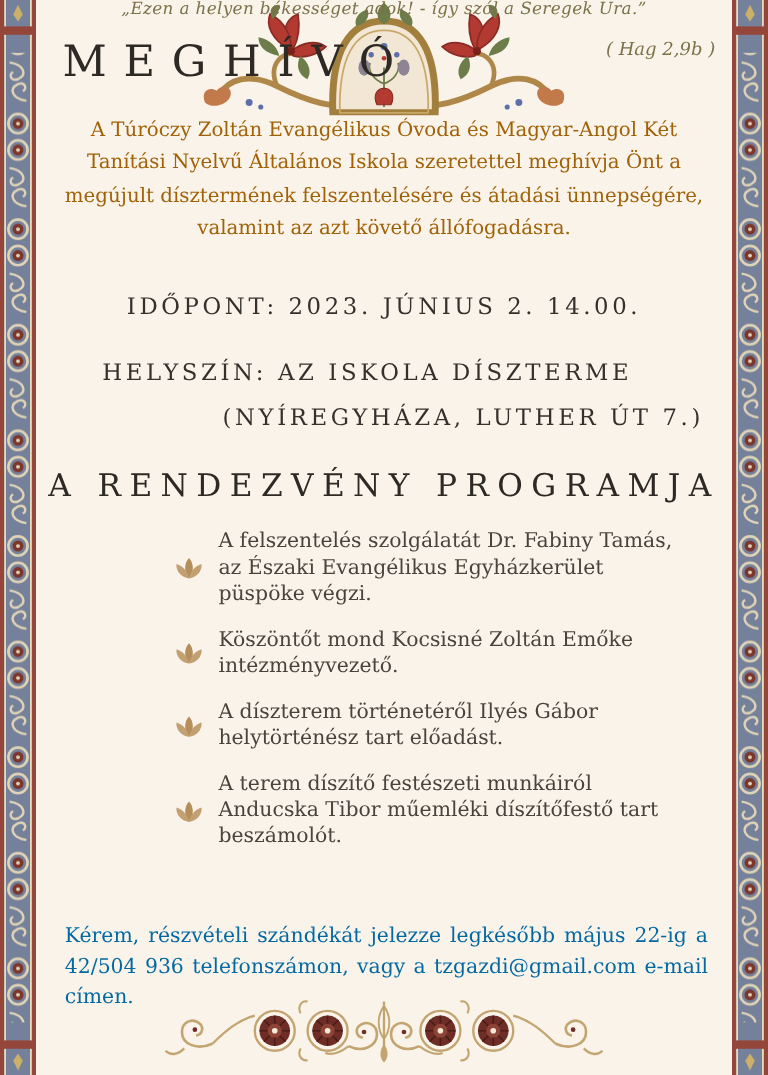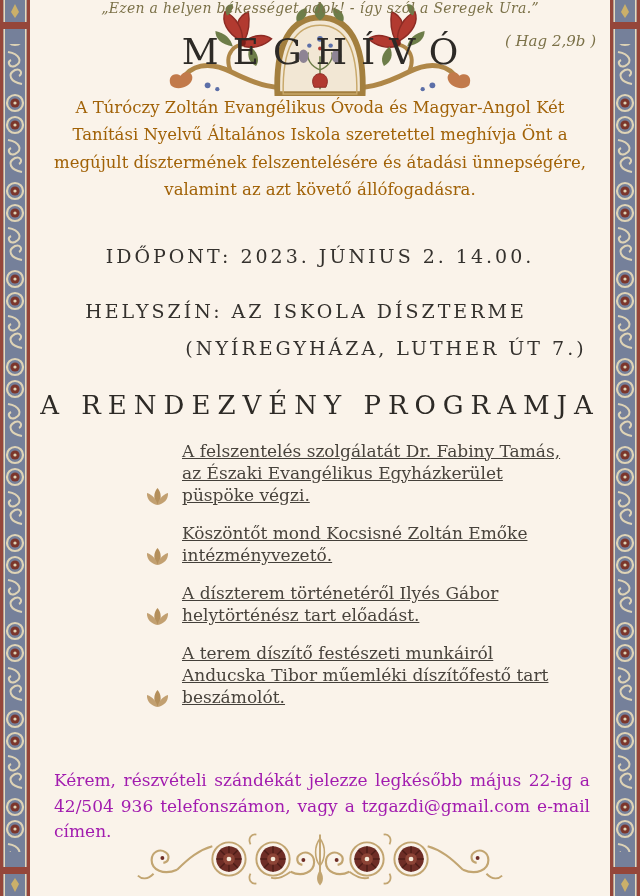--- a/index.html
+++ b/index.html
@@ -16,21 +16,21 @@
   .side-border.right { right:0; }
   .top-crest { position:absolute; top:2px; left:50%; transform:translateX(-50%); }
   .content { position:absolute; left:38px; right:38px; top:0; }
 
   .quote {
     text-align:center;
     font-style:italic; font-size:14px; color:#7b7148; letter-spacing:0.3px;
   }
   .title-row { position:relative; margin-top:8px; height:56px; }
   .title {
-    text-align:center; font-size:36px; font-weight:normal; color:#2d2a26;
+    text-align:left; font-size:36px; font-weight:normal; color:#2d2a26;
     letter-spacing:14px; padding-left:14px; line-height:56px;
   }
   .quote-ref {
     position:absolute; right:6px; top:8px;
     font-style:italic; font-size:15px; color:#7b7148;
   }
   .intro {
     margin:14px auto 0; max-width:545px; text-align:center;
     font-size:16.5px; line-height:1.66; color:#a16207;
   }
@@ -38,28 +38,28 @@
     text-align:center; color:#34312d; font-size:19px; letter-spacing:3px;
   }
   .detail-time   { margin-top:41px; }
   .detail-venue1 { margin-top:33px; position:relative; left:-14px; }
   .detail-venue2 { margin-top:15px; position:relative; left:66px; }
   .program-heading {
     margin-top:31px; text-align:center; font-weight:normal;
     font-size:26px; letter-spacing:7px; color:#2d2a26;
   }
   .program-list { list-style:none; margin-top:20px; padding-left:108px; }
-  .program-item { display:flex; align-items:flex-end; margin-bottom:16px;text-decoration:underline; }
+  .program-item { display:flex; align-items:center; margin-bottom:16px; }
   .bullet { flex:0 0 auto; margin:2px 13px 0 0; }
   .item-text {
     max-width:398px; font-size:17px; line-height:1.3; color:#48433c;
   }
   .rsvp {
     position:absolute; left:54px; right:50px; top:768px;
-    font-size:17px; line-height:1.5; color:#a21caf; text-align:justify;
+    font-size:17px; line-height:1.5; color:#0369a1; text-align:justify;
   }
   .bottom-frieze { position:absolute; bottom:8px; left:50%; transform:translateX(-50%); }
 </style>
 </head>
 <body>
 
 <svg class="side-border left" width="30" height="896" viewBox="0 0 30 896" xmlns="http://www.w3.org/2000/svg">
   <defs>
     <pattern id="bpl" width="30" height="88" patternUnits="userSpaceOnUse">
       <rect width="30" height="88" fill="#75809a"></rect>

